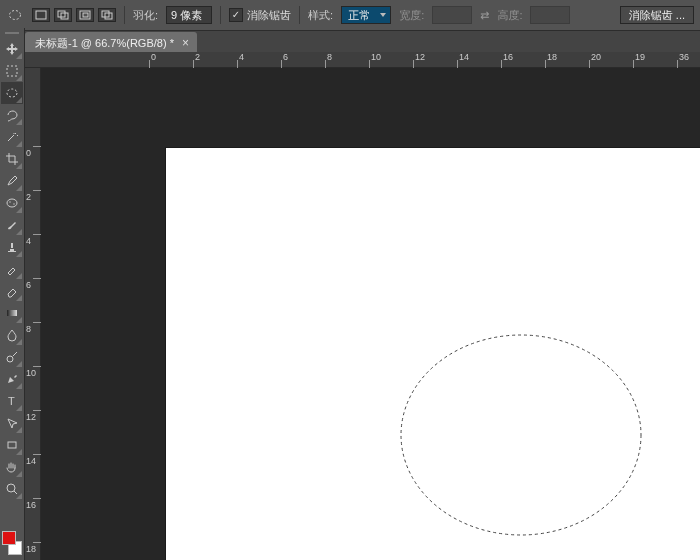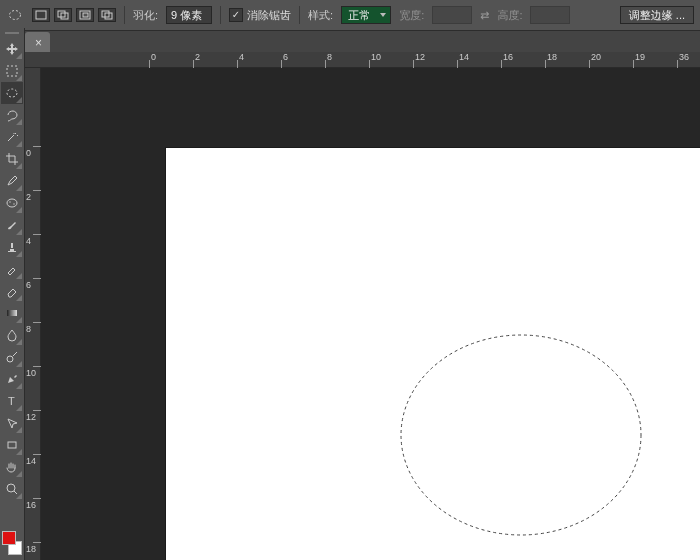--- a/index.html
+++ b/index.html
@@ -22,21 +22,21 @@
   .opt-field {
     height: 18px; background: #3c3c3c; border: 1px solid #262626; color: #eee;
     font-size: 11px; padding: 0 4px; display: flex; align-items: center;
   }
   .checkbox {
     width: 14px; height: 14px; background: #3c3c3c; border: 1px solid #262626;
     display: inline-flex; align-items: center; justify-content: center; margin-right: 4px;
   }
   .checkbox.checked::after { content: "✓"; font-size: 10px; color: #ddd; }
   .select {
-    height: 18px; background: #14532d; border: 1px solid #262626; color: #eee;
+    height: 18px; background: #0c4a6e; border: 1px solid #262626; color: #eee;
     font-size: 11px; padding: 0 14px 0 6px; display: flex; align-items: center; position: relative;
     min-width: 50px;
   }
   .select::after {
     content: ""; position: absolute; right: 4px; top: 6px;
     border-left: 3px solid transparent; border-right: 3px solid transparent; border-top: 4px solid #bbb;
   }
   .disabled { opacity: 0.5; }
   .btn {
     height: 18px; background: #4a4a4a; border: 1px solid #262626; color: #eee;
@@ -177,25 +177,26 @@
   <span class="opt-label">样式:</span>
   <span class="select">
       <span>正常</span>
     </span>
   <span class="opt-label disabled">宽度:</span>
   <span class="opt-field disabled" style="width:40px"></span>
   <span class="disabled">⇄</span>
   <span class="opt-label disabled">高度:</span>
   <span class="opt-field disabled" style="width:40px"></span>
   <div class="spacer"></div>
-  <span class="btn">调整边缘 ...</span>
+  <span class="btn">消除锯齿 ...</span>
 </div>
 
 <div class="tabbar">
   <div class="tab">
+    <span>未标题-1 @ 66.7%(RGB/8) *</span>
     <span class="close">×</span>
   </div>
 </div>
 
 <div class="toolbox" id="toolbox">
     <div style="width:20px;height:4px;margin-bottom:2px;display:flex;justify-content:center">
       <div style="width:14px;height:2px;border-top:1px solid #777;border-bottom:1px solid #777"></div>
     </div>
     <div class="tool">
       <svg width="14" height="14">

